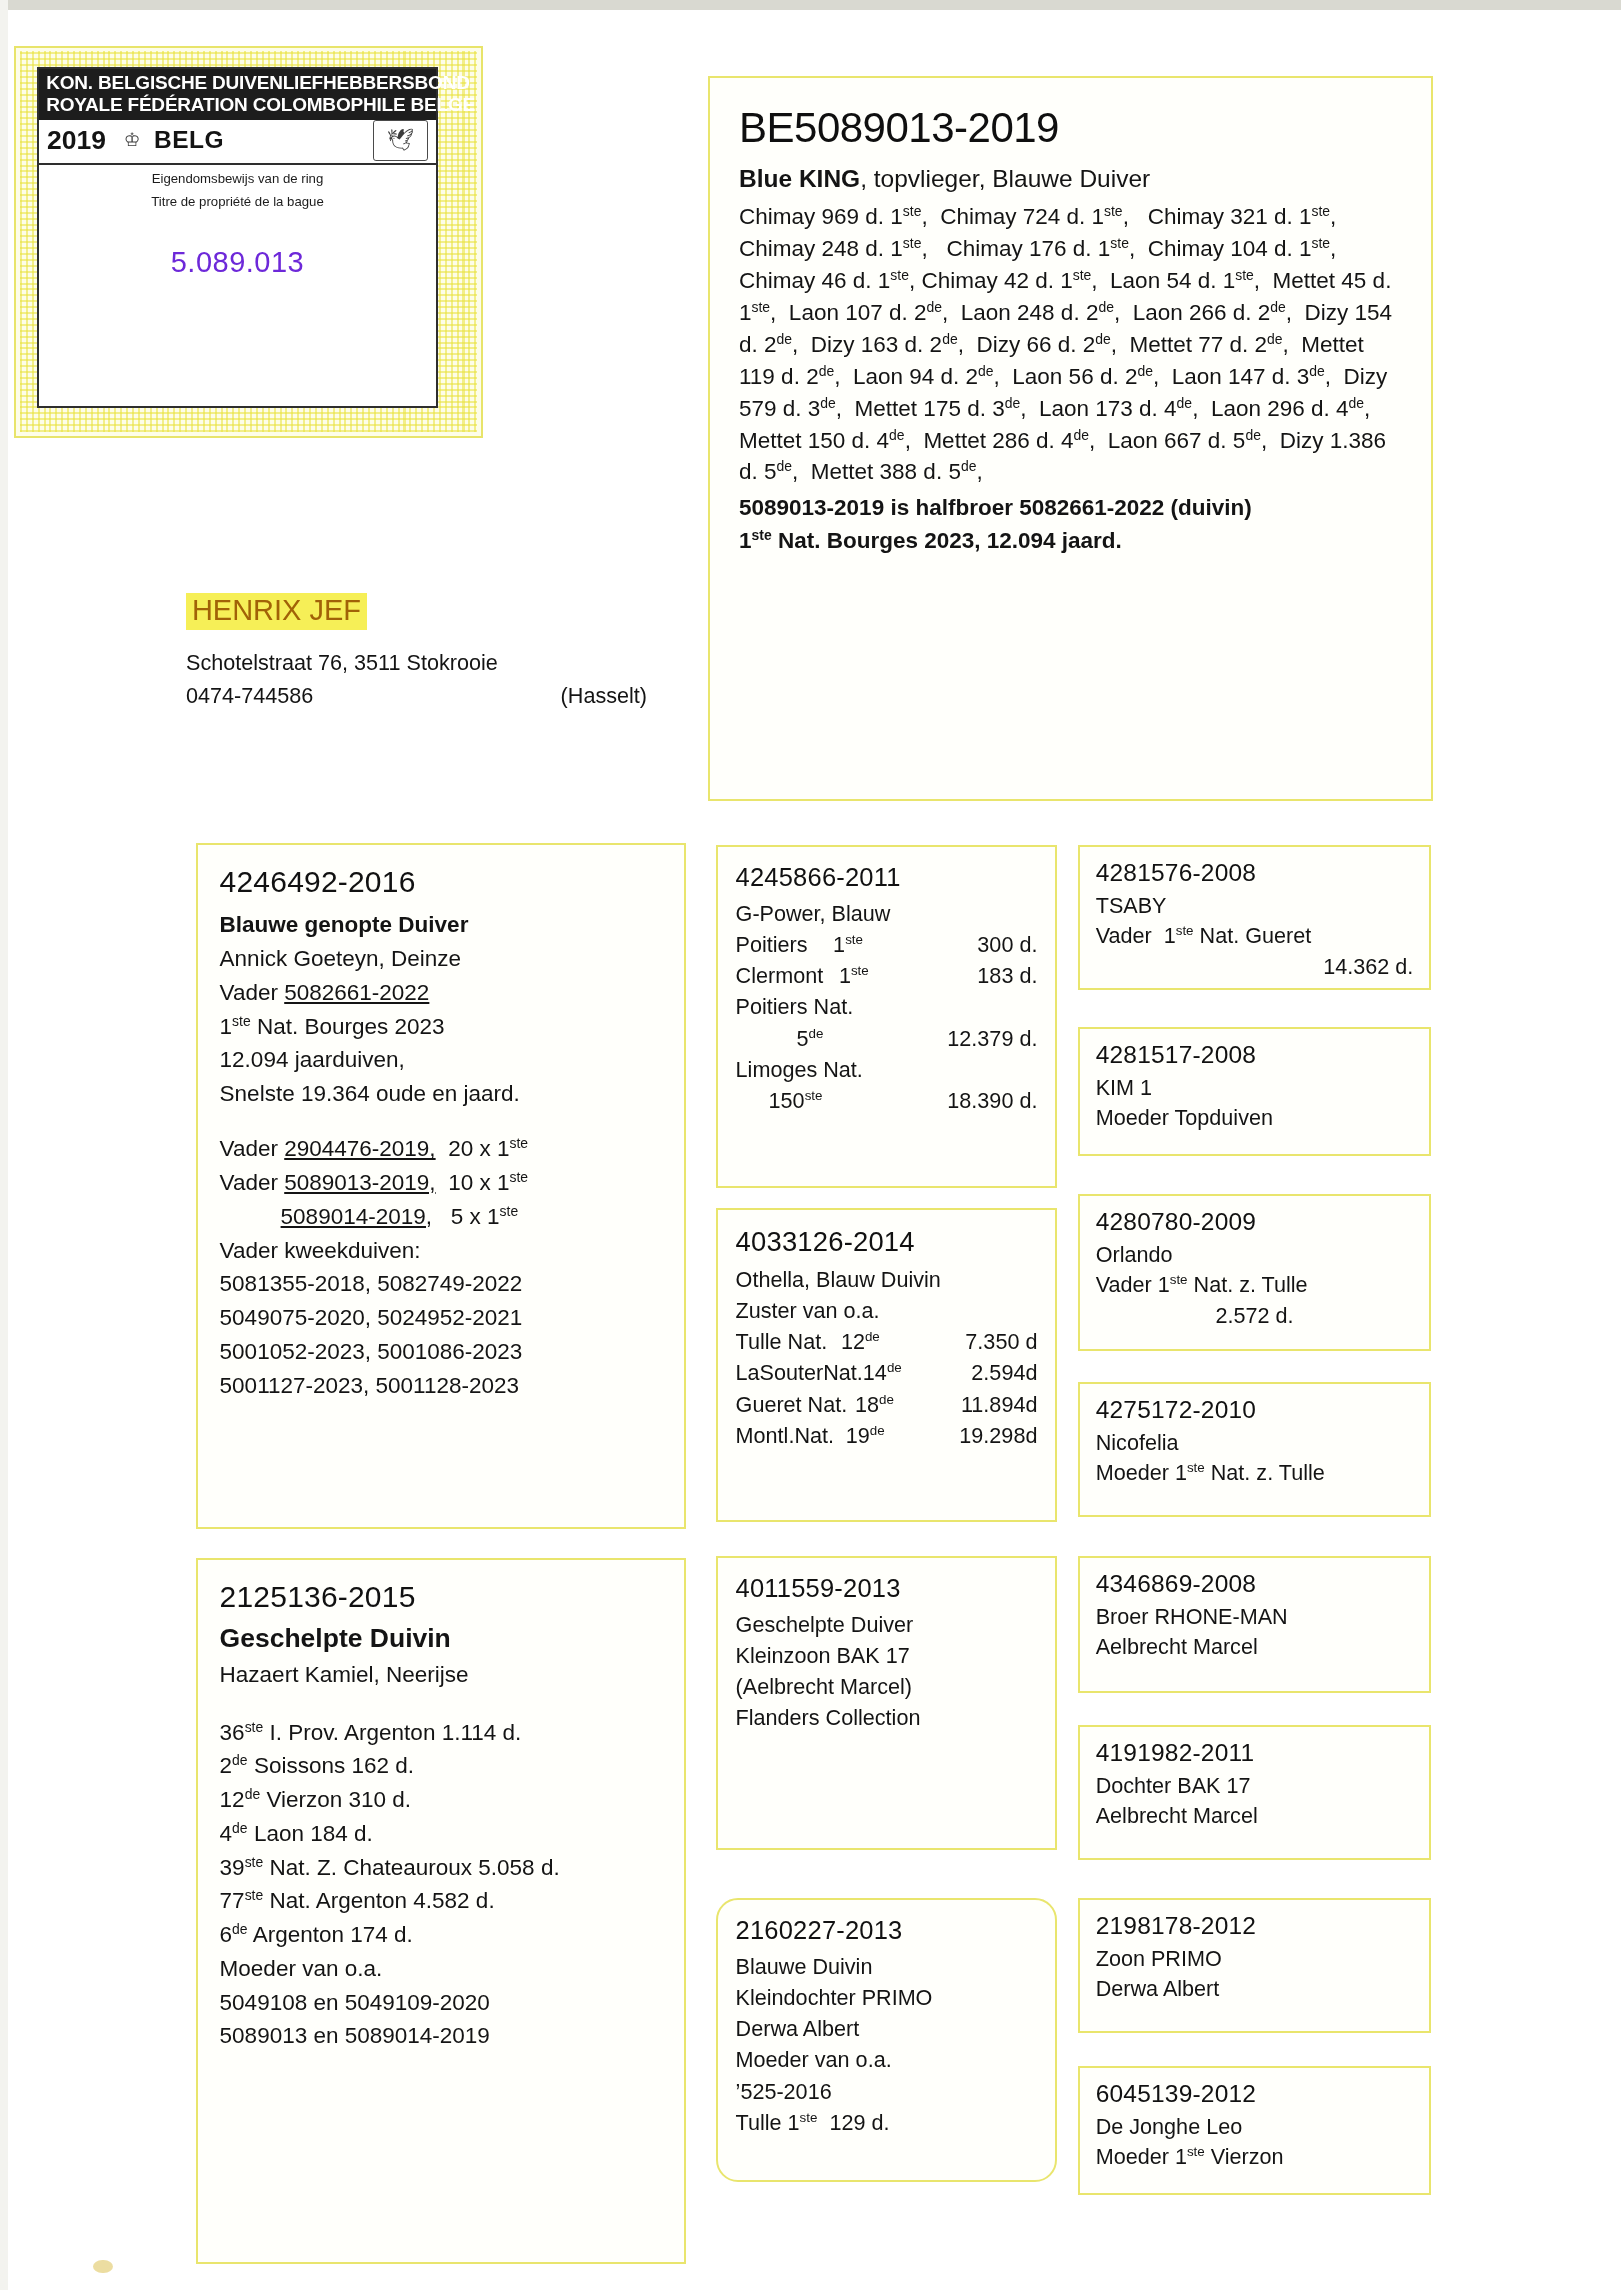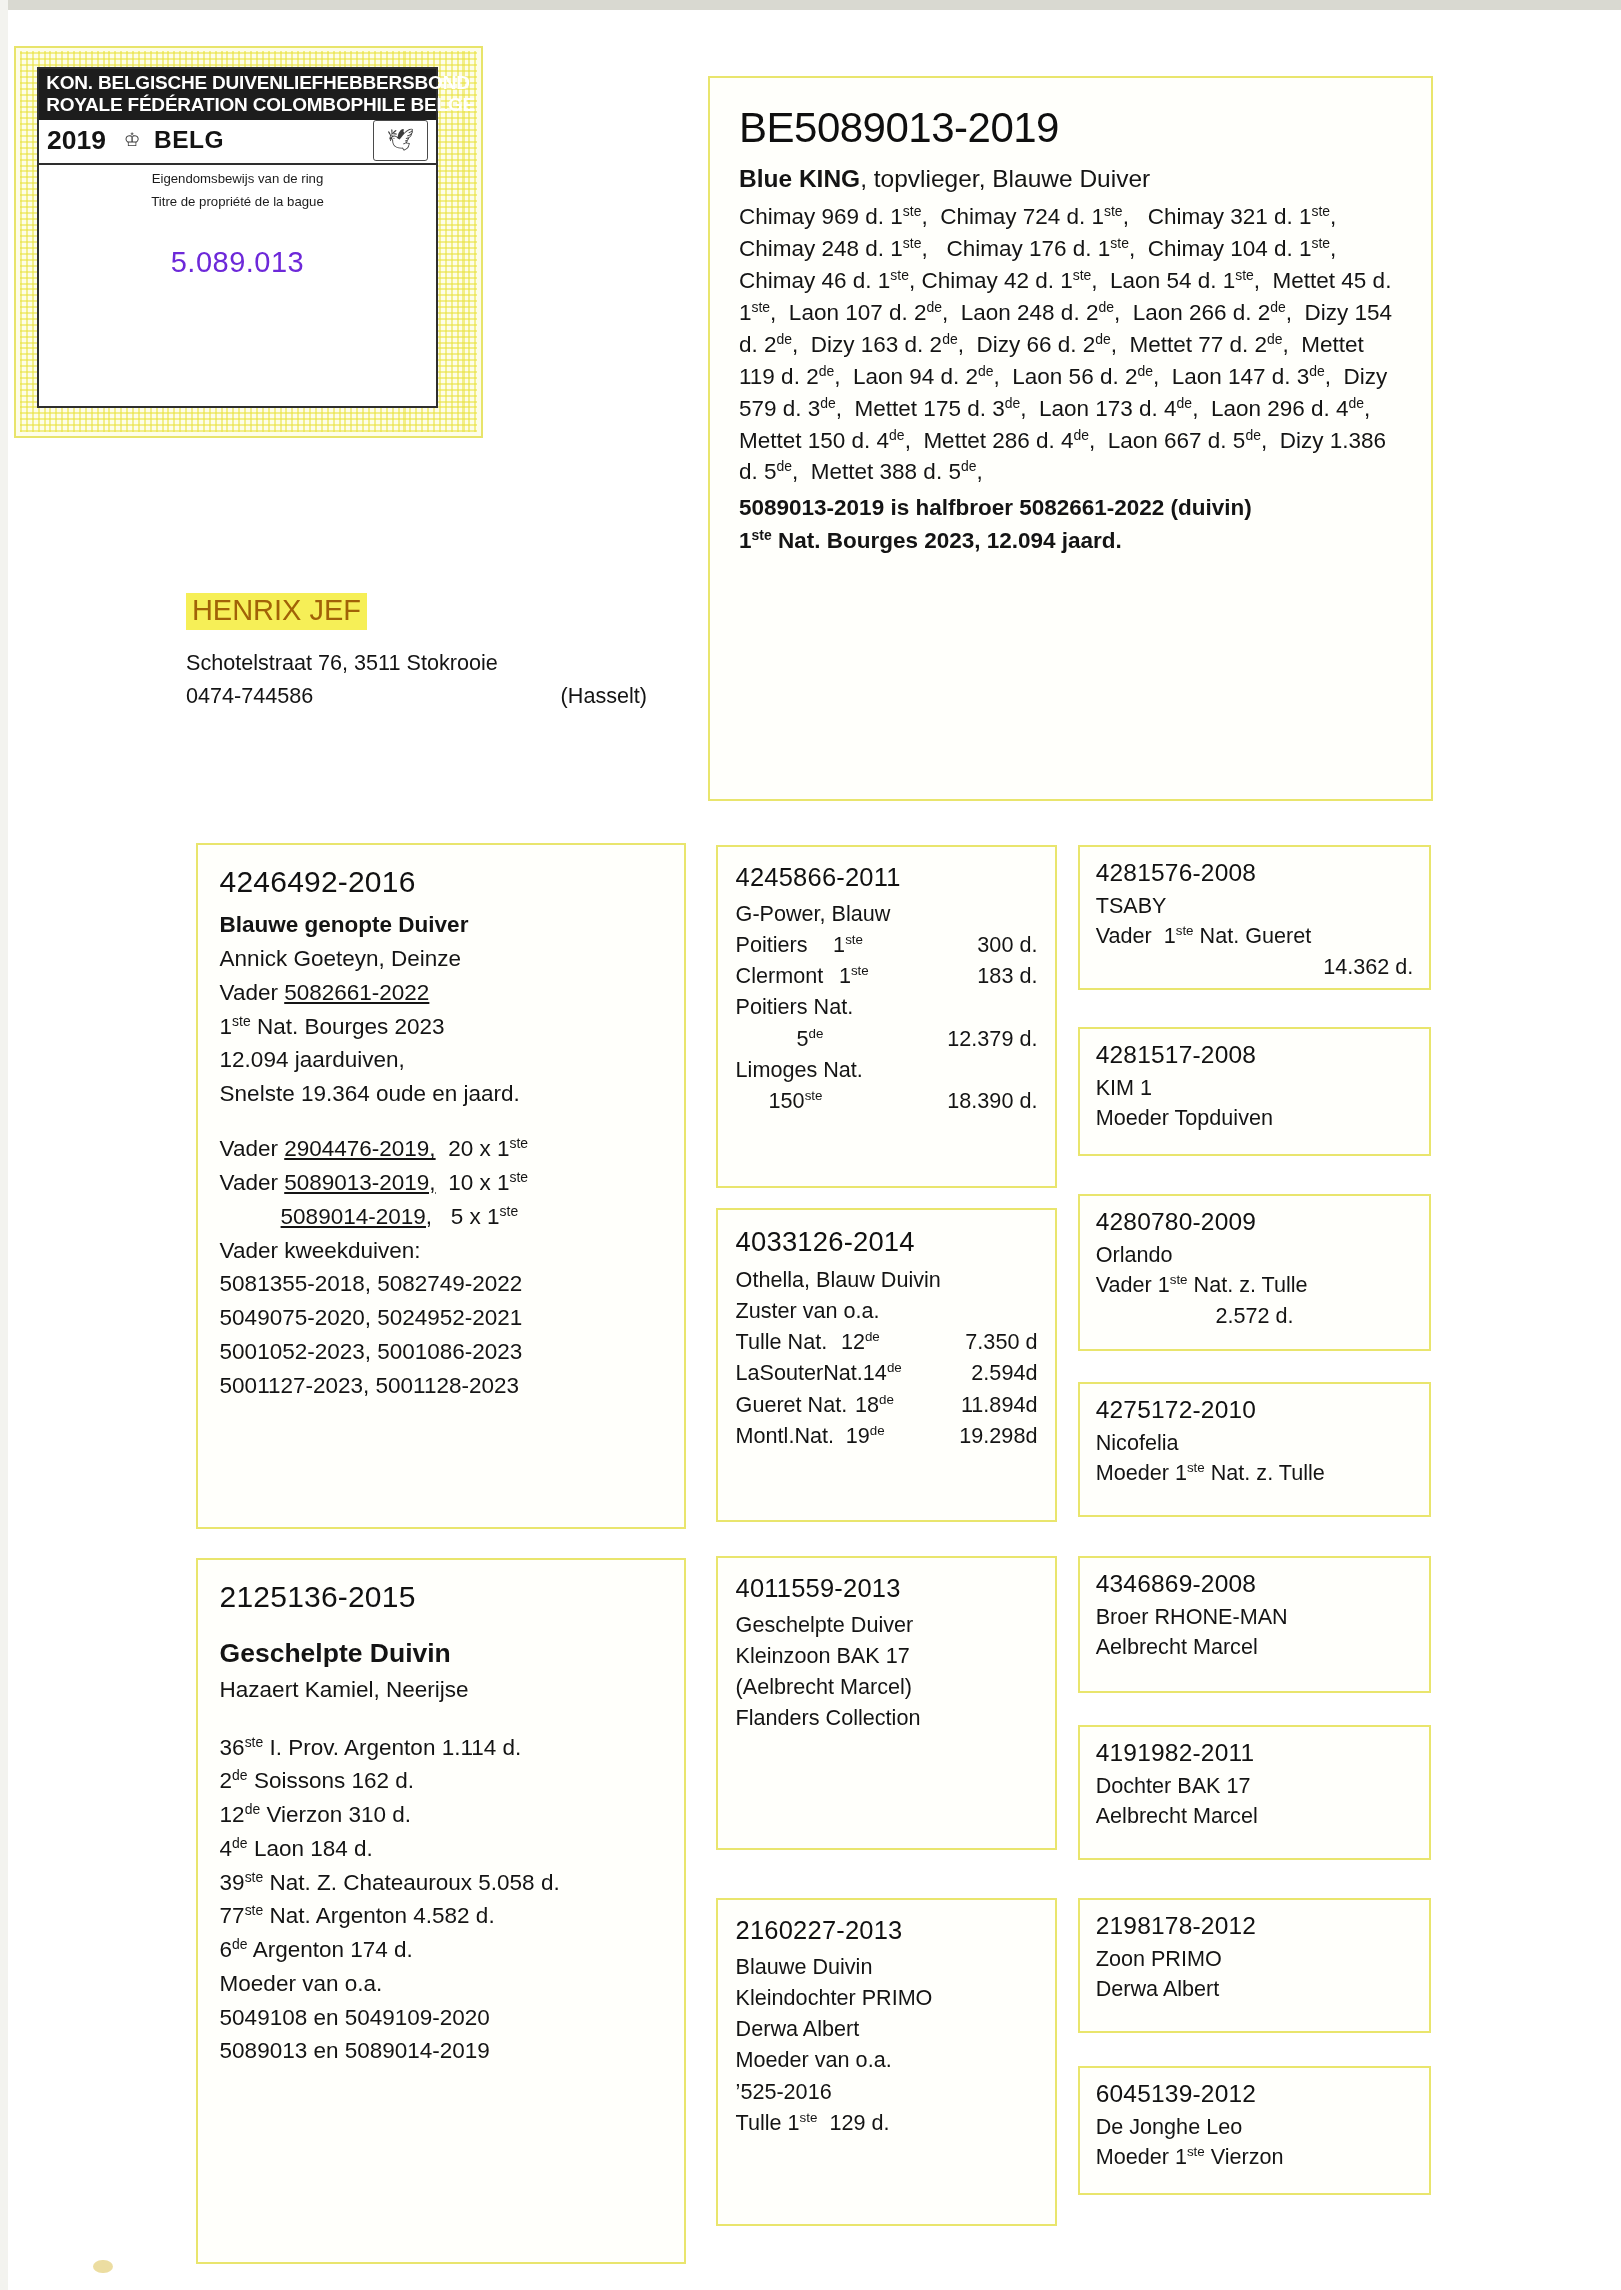--- a/index.html
+++ b/index.html
@@ -215,21 +215,21 @@
   #c1-1 .sub { font-size: 22.5px; }
   #c1-1 .gap { height: 21.6px; }
 
   #c1-2 {
     left: 196px;
     top: 1558px;
     width: 490px;
     height: 706px;
     padding: 19.6px 21.6px;
   }
-  #c1-2 .hdr { font-size: 30px; margin-bottom: 20px; }
+  #c1-2 .hdr { font-size: 30px; margin-bottom: 5px; }
   #c1-2 .sub { font-size: 22.5px; }
   #c1-2 .gap { height: 23.5px; }
 
   
   #c2-1 {
     left: 716px;
     top: 845px;
     width: 341px;
     height: 343px;
     padding: 15.7px 17.6px;
@@ -245,22 +245,23 @@
     left: 716px;
     top: 1556px;
     width: 341px;
     height: 294px;
     padding: 15.7px 17.6px;
   }
   #c2-4 {
     left: 716px;
     top: 1898px;
     width: 341px;
-    height: 328px;
+    height: 284px;
     padding: 15.7px 17.6px;
+    border-radius: 22px;
   }
   .c2 .hdr { font-size: 25.5px; margin-bottom: 5.9px; }
   .c2 .sub { font-size: 21.6px; line-height: 1.45; }
   .rowline { display: flex; }
   .rowline .v1 { margin-left: auto; }
   .indent { padding-left: 61px; }
 
   
   #c3-1 { left: 1078px; top: 845px; width: 353px; height: 145px; padding: 11.8px 15.7px; }
   #c3-2 { left: 1078px; top: 1027px; width: 353px; height: 129px; padding: 11.8px 15.7px; }

